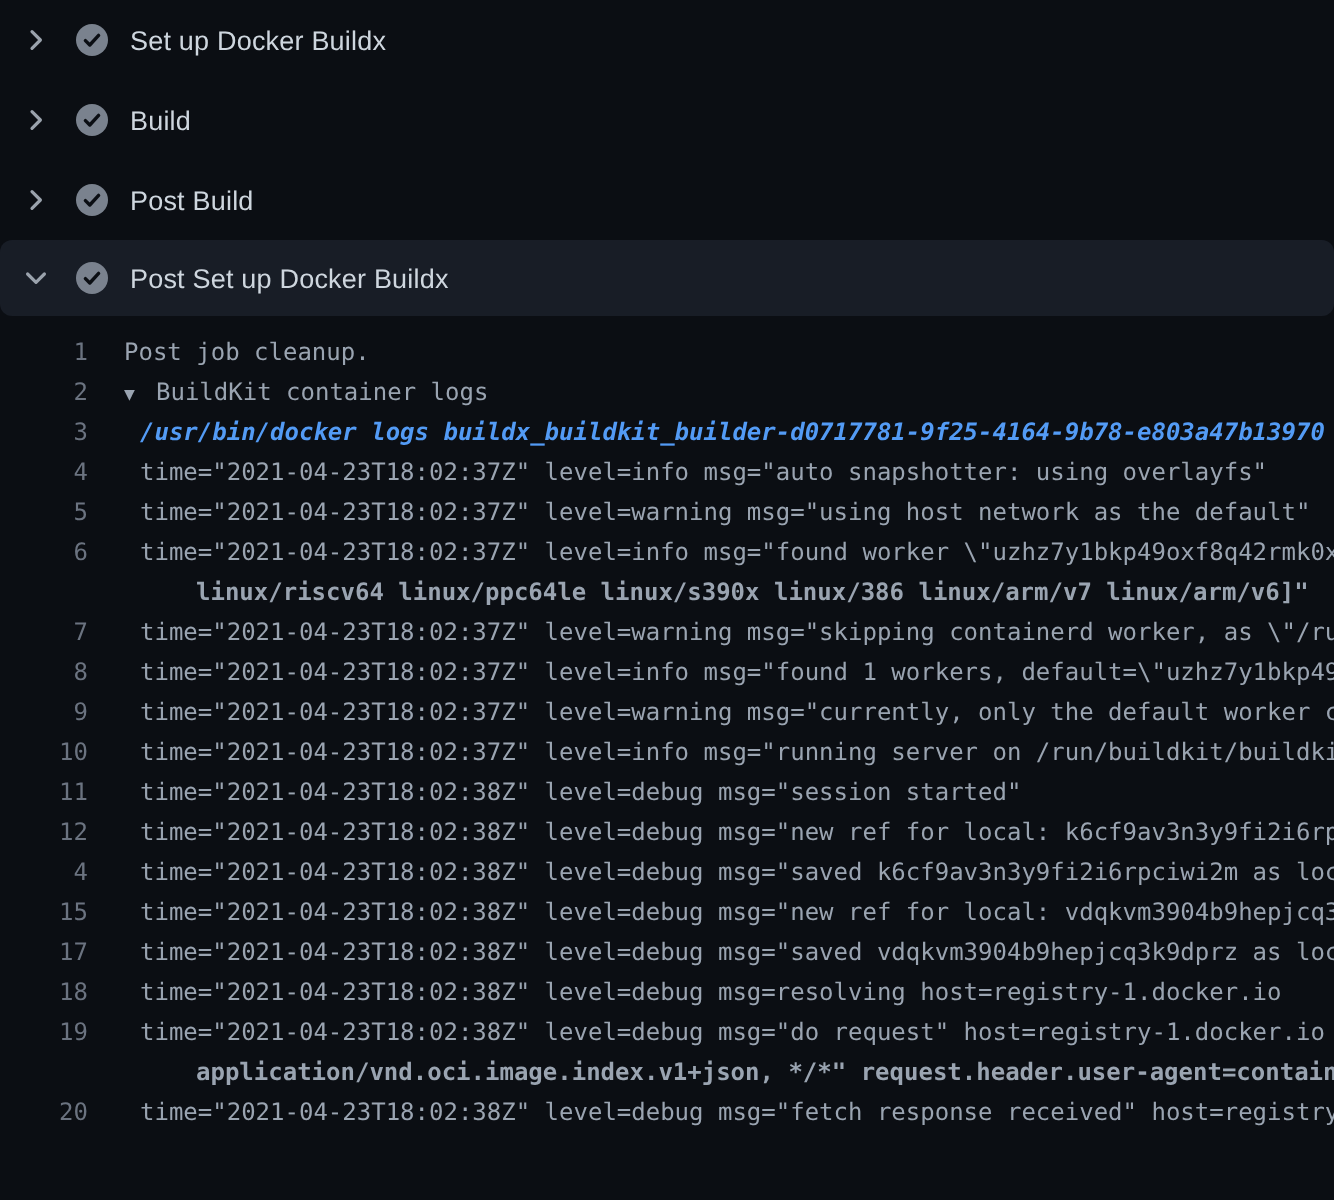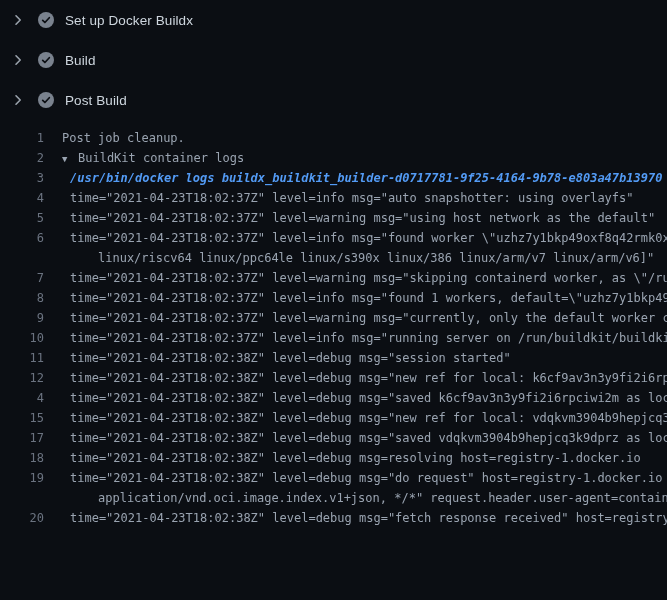--- a/index.html
+++ b/index.html
@@ -27,21 +27,21 @@
 
   
   .log{padding-top:8px;font-family:"DejaVu Sans Mono","Liberation Mono",monospace;font-size:12px;color:var(--log-text);}
   .log-row{height:20px;line-height:20px;white-space:pre;overflow:hidden;display:flex;}
   .ln{flex:0 0 44px;width:44px;text-align:right;color:var(--ln);user-select:none;cursor:pointer;}
   .lc{flex:1 1 auto;overflow:hidden;}
   .kind-plain .lc{padding-left:18px;}
   .kind-group .lc{padding-left:18px;}
   .kind-command .lc{padding-left:26px;color:var(--cmd);font-weight:bold;font-style:italic;}
   .kind-child .lc{padding-left:26px;}
-  .kind-wrap .lc{padding-left:54px;}
+  .kind-wrap .lc{padding-left:54px;font-weight:bold;}
   .toggle{display:inline-block;width:16px;font-size:9px;color:var(--log-text);cursor:pointer;}
 </style>
 </head>
 <body>
 
 <div class="app">
   <div id="steps">
       <div class="step-row">
         <span class="step-chevron">
           <svg width="16" height="16" viewBox="0 0 16 16">
@@ -77,20 +77,34 @@
           </svg>
         </span>
         <span class="step-status">
           <svg width="16" height="16" viewBox="0 0 16 16">
             <circle cx="8" cy="8" r="8" fill="var(--circle)"></circle>
             <path d="M4.7 8.3l2.2 2.2 4.4-4.8" fill="none" stroke="var(--check)" stroke-width="1.7" stroke-linecap="round" stroke-linejoin="round"></path>
           </svg>
         </span>
         <span class="step-label">Post Build</span>
       </div>
+      <div class="step-row expanded">
+        <span class="step-chevron">
+          <svg width="16" height="16" viewBox="0 0 16 16">
+            <path d="M3.8 6l4.2 4.2L12.2 6" fill="none" stroke="currentColor" stroke-width="1.6" stroke-linecap="round" stroke-linejoin="round"></path>
+          </svg>
+        </span>
+        <span class="step-status">
+          <svg width="16" height="16" viewBox="0 0 16 16">
+            <circle cx="8" cy="8" r="8" fill="var(--circle)"></circle>
+            <path d="M4.7 8.3l2.2 2.2 4.4-4.8" fill="none" stroke="var(--check)" stroke-width="1.7" stroke-linecap="round" stroke-linejoin="round"></path>
+          </svg>
+        </span>
+        <span class="step-label">Post Set up Docker Buildx</span>
+      </div>
     </div>
   <div id="log" class="log">
       <div class="log-row kind-plain"><span class="ln">1</span><span class="lc">Post job cleanup.</span></div>
       <div class="log-row kind-group"><span class="ln">2</span><span class="lc"><span class="toggle">▼</span><span>BuildKit container logs</span></span></div>
       <div class="log-row kind-command"><span class="ln">3</span><span class="lc">/usr/bin/docker logs buildx_buildkit_builder-d0717781-9f25-4164-9b78-e803a47b13970</span></div>
       <div class="log-row kind-child"><span class="ln">4</span><span class="lc">time="2021-04-23T18:02:37Z" level=info msg="auto snapshotter: using overlayfs"</span></div>
       <div class="log-row kind-child"><span class="ln">5</span><span class="lc">time="2021-04-23T18:02:37Z" level=warning msg="using host network as the default"</span></div>
       <div class="log-row kind-child"><span class="ln">6</span><span class="lc">time="2021-04-23T18:02:37Z" level=info msg="found worker \"uzhz7y1bkp49oxf8q42rmk0xj</span></div>
       <div class="log-row kind-wrap"><span class="ln"></span><span class="lc">linux/riscv64 linux/ppc64le linux/s390x linux/386 linux/arm/v7 linux/arm/v6]"</span></div>
       <div class="log-row kind-child"><span class="ln">7</span><span class="lc">time="2021-04-23T18:02:37Z" level=warning msg="skipping containerd worker, as \"/run</span></div>

